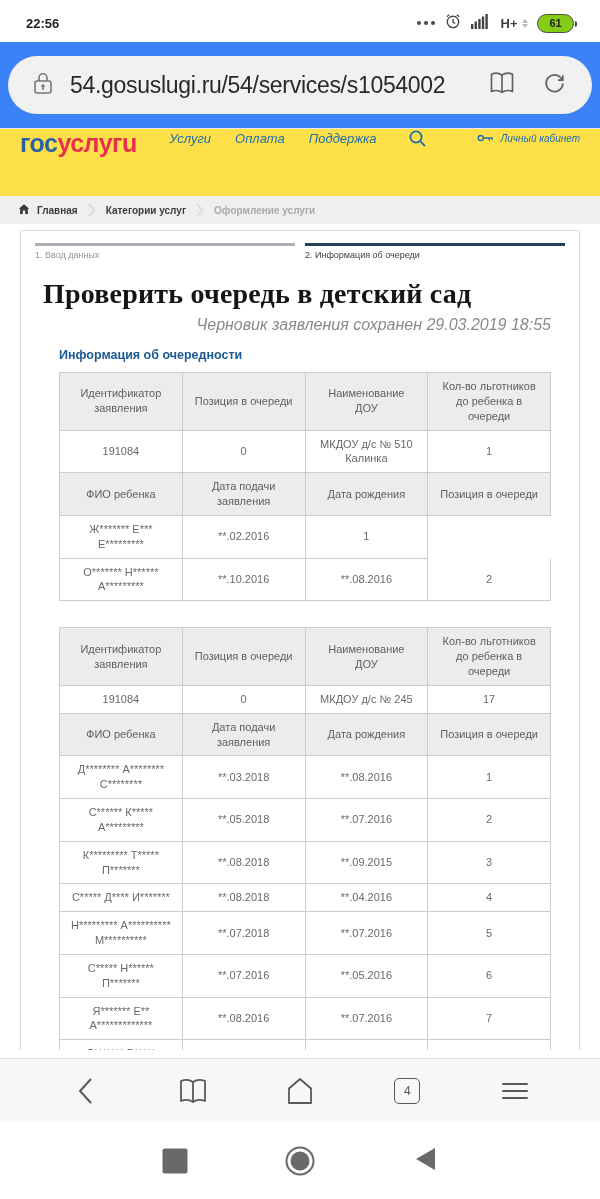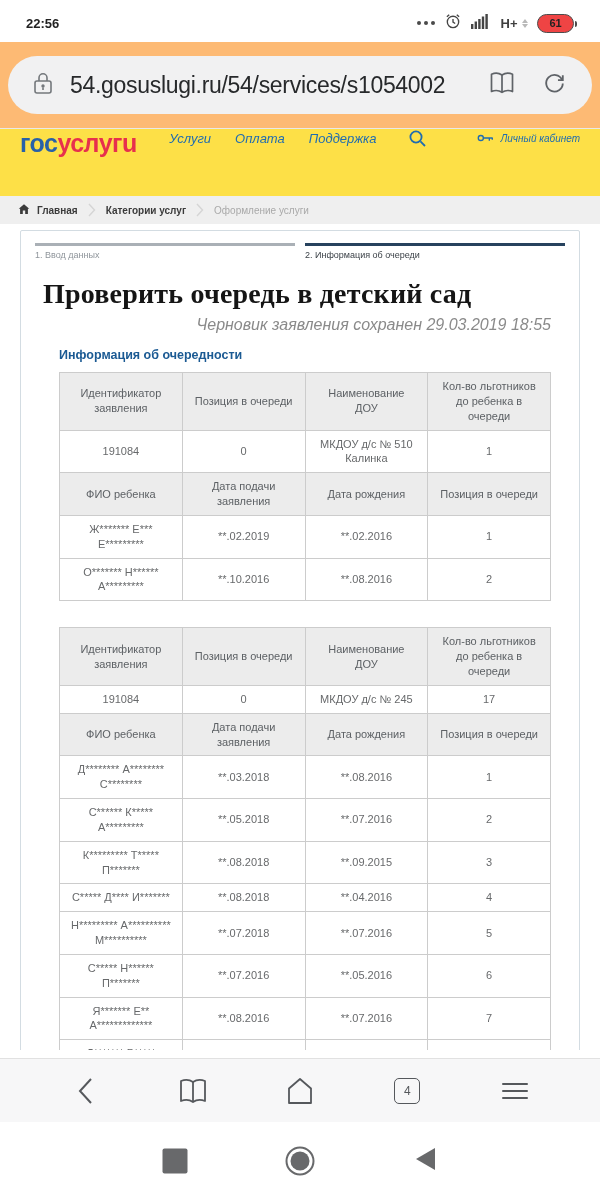--- a/index.html
+++ b/index.html
@@ -13,47 +13,47 @@
   .sb-time { font-size:13px; font-weight:700; color:#222; }
   .sb-right { display:flex; align-items:center; gap:9px; color:#444; }
   .sb-dots { display:flex; gap:3px; }
   .sb-dots i { width:4px; height:4px; border-radius:50%; background:#4a4a4a; }
   .sb-net { font-size:13px; font-weight:700; color:#3f3f3f; letter-spacing:.3px; }
   .sb-arrows { display:flex; flex-direction:column; gap:1px; margin-left:-5px; }
   .sb-arrows i { width:0; height:0; border-left:3px solid transparent; border-right:3px solid transparent; }
   .sb-arrows .up { border-bottom:4px solid #b9b9b9; }
   .sb-arrows .dn { border-top:4px solid #b9b9b9; }
   .sb-batt { position:relative; width:37px; height:19px; border:1.5px solid #4c4c4c; border-radius:10px;
-             background:#ef4444; display:flex; align-items:center; justify-content:center;
+             background:#84cc16; display:flex; align-items:center; justify-content:center;
              font-size:11px; font-weight:700; color:#222; }
   .sb-batt::after { content:""; position:absolute; right:-4px; top:6px; width:2.5px; height:6px;
                     background:#4c4c4c; border-radius:0 2px 2px 0; }
 
   
-  .url-row { height:86px; padding:14px 8px; background:#fdba74; }
+  .url-row { height:86px; padding:14px 8px; background:#3b82f6; }
   .url-pill { height:58px; background:#f1f1f2; border-radius:30px; display:flex; align-items:center;
               padding:0 24px; gap:16px; }
   .url-text { flex:1; font-size:23px; color:#27292b; white-space:nowrap; overflow:hidden; letter-spacing:-0.3px; }
   .url-icons { display:flex; align-items:center; gap:24px; }
   .chrome-divider { height:1px; background:#e8e8e8; }
 
   
   .site-header { height:67px; display:flex; align-items:flex-start; padding:0 20px; background:#fde047; }
   .logo { font-size:25px; font-weight:700; letter-spacing:-0.5px; cursor:pointer; }
   .logo .p1 { color:var(--brand-blue); }
   .logo .p2 { color:var(--brand-red); }
   .site-nav { margin-left:auto; display:flex; align-items:center; gap:24px;font-style:italic; }
   .nav-link { font-size:13px; color:var(--link); cursor:pointer; }
   .search-btn { margin:0 8px; display:flex; }
   .account { display:flex; align-items:center; gap:6px; margin-left:18px; color:var(--link); font-size:10px; cursor:pointer; }
 
   
   .breadcrumb { height:28px; background:#efefef; display:flex; align-items:center; padding:0 18px; gap:10px; }
   .crumb { font-size:10px; font-weight:700; color:#3b3b3b; display:flex; align-items:center; gap:7px; }
-  .crumb.current { font-weight:400; color:#a9a9a9; }
+  .crumb.current { font-weight:700; color:#a9a9a9; }
   .crumb-sep svg { display:block; }
 
   
   .content { height:826px; overflow:hidden; background:#fff; }
   .card { margin:6px 20px 0; border:1px solid #d3dce2; border-radius:2px; background:#fff;
           min-height:1100px; padding:0 14px 40px; }
 
   .steps { display:flex; gap:10px; padding-top:12px; }
   .step { flex:1; border-top:3px solid #aab0b6; padding-top:4px; font-size:9px; color:#8f959b; }
   .step.active { border-top-color:var(--step-active); color:#3c4248; }
@@ -245,21 +245,20 @@
             <div class="tcell">1</div>
           </div>
           <div class="trow hdr">
             <div class="tcell">ФИО ребенка</div>
             <div class="tcell">Дата подачи заявления</div>
             <div class="tcell">Дата рождения</div>
             <div class="tcell">Позиция в очереди</div>
           </div>
           <div class="trow data">
             <div class="tcell">Ж******* Е*** Е*********</div>
-            <div class="tcell">**.02.2019</div>
             <div class="tcell">**.02.2016</div>
             <div class="tcell">1</div>
           </div>
           <div class="trow data">
             <div class="tcell">О******* Н****** А*********</div>
             <div class="tcell">**.10.2016</div>
             <div class="tcell">**.08.2016</div>
             <div class="tcell">2</div>
           </div>
         </div>

